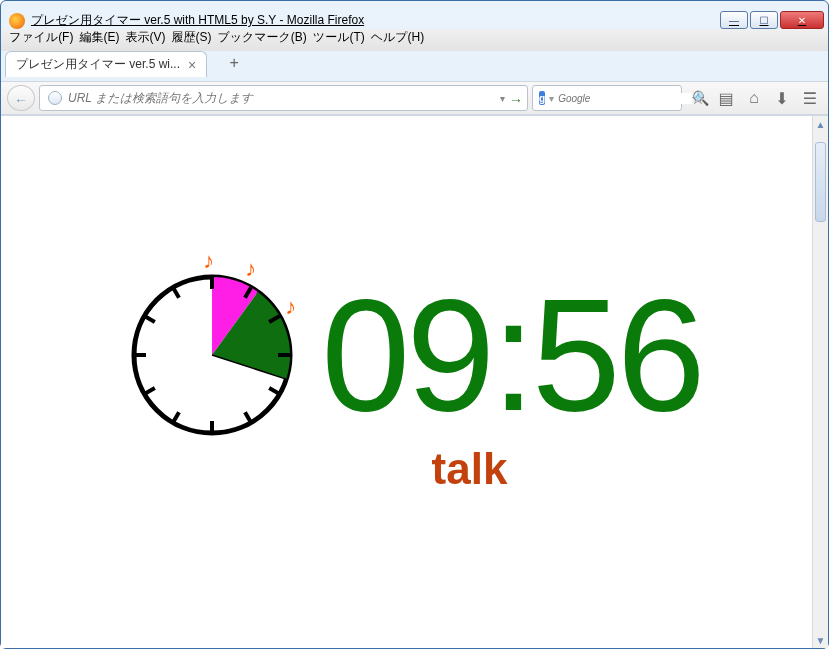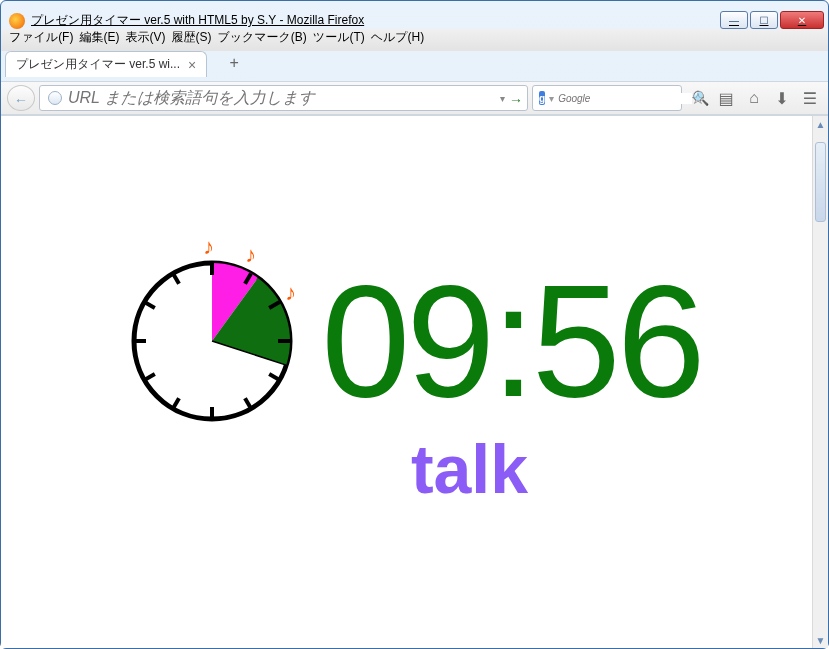--- a/index.html
+++ b/index.html
@@ -15,38 +15,38 @@
   .menubar span { cursor:pointer; }
   .tabstrip { height: 30px; display:flex; align-items:flex-start; padding: 0 4px; gap:14px;}
   .tab { height: 26px; background:#fff; border:1px solid #b7c4d5; border-bottom:none; border-radius:6px 6px 0 0; display:flex; align-items:center; padding:0 10px 0 10px; font-size:12px; color:#333; min-width: 200px; }
   .tab .tx { flex:1; overflow:hidden; text-overflow:ellipsis; white-space:nowrap; }
   .tab .x { margin-left:8px; color:#777; cursor:pointer; font-size:14px;}
   .newtab { width:26px; height:24px; display:flex; align-items:center; justify-content:center; color:#666; font-size:16px; cursor:pointer;}
   .navbar { height:34px; background:linear-gradient(#f8f8f8,#ececec); border-top:1px solid #cfd7e1; border-bottom:1px solid #cfd7e1; display:flex; align-items:center; padding:0 6px; gap:4px;}
   .navbtn { width:28px; height:26px; border:1px solid #c9c9c9; border-radius:50%; background:linear-gradient(#fdfdfd,#e9e9e9); display:flex; align-items:center; justify-content:center; color:#7aa0c4; cursor:pointer; font-size:14px;}
   .urlbox { flex:1; height:26px; border:1px solid #b9c3d0; border-radius:3px; background:#fff; display:flex; align-items:center; padding:0 4px 0 8px;}
   .urlbox .globe { width:14px; height:14px; border:1px solid #9db2c7; border-radius:50%; background:linear-gradient(#fff,#dce8f4); margin-right:6px;}
-  .urlbox input { border:none; outline:none; font-size:16px; color:#6d28d9; font-style:italic; flex:1;}
+  .urlbox input { border:none; outline:none; font-size:12px; color:#6d28d9; font-style:italic; flex:1;}
   .urlbox .dd { color:#888; font-size:10px; margin:0 4px; cursor:pointer;}
   .urlbox .go { color:#2f7f2f; font-size:14px; cursor:pointer;}
   .searchbox { width:150px; height:26px; border:1px solid #b9c3d0; border-radius:3px; background:#fff; display:flex; align-items:center; padding:0 4px 0 6px;}
   .searchbox .g { width:14px; height:14px; background:#3f7fe0; color:#fff; font-size:10px; font-weight:bold; display:flex; align-items:center; justify-content:center; border-radius:2px; margin-right:4px;}
   .searchbox input { border:none; outline:none; font-size:10px; color:#888; font-style:italic; flex:1;}
   .searchbox .mag { color:#6a8bb5; font-size:14px; cursor:pointer;}
   .toolicon { width:24px; height:24px; display:flex; align-items:center; justify-content:center; color:#6b6b6b; font-size:16px; cursor:pointer;}
   .content { flex:1; background:#fff; border:0; position:relative; overflow:hidden; border-top:1px solid #cfd7e1;}
   .scroll { position:absolute; top:0; right:0; width:16px; height:100%; background:#f0f0f0; border-left:1px solid #dadada;}
   .scroll .up, .scroll .dn { height:16px; display:flex; align-items:center; justify-content:center; color:#6a8bb5; font-size:10px; cursor:pointer;}
   .scroll .track { position:absolute; top:16px; bottom:16px; left:0; right:0;}
   .scroll .thumb { position:absolute; left:2px; right:2px; top:10px; height:80px; background:linear-gradient(#e6eef7,#c8d7ea); border:1px solid #aebfd5; border-radius:3px; cursor:pointer;}
   .scroll .dn { position:absolute; bottom:0; left:0; right:0;}
   .timer-area { position:absolute; inset:0; display:flex; flex-direction:column; align-items:center; justify-content:center; gap: 4px;}
   .row { display:flex; align-items:center; gap: 24px;}
   .digits { font-size: 160px; line-height:1; color:#0a7a0a; font-weight:400; letter-spacing: -4px; font-family: Arial, Helvetica, sans-serif;}
-  .label { font-size: 68px; color:#8b5cf6; font-weight:700; font-family: Arial, Helvetica, sans-serif; margin-left: 110px;}
+  .label { font-size: 44px; color:#c2410c; font-weight:700; font-family: Arial, Helvetica, sans-serif; margin-left: 110px;}
   .clock-wrap { position:relative; width:170px; height:170px;}
   .note { position:absolute; font-size:22px; color:#ff5a00; font-weight:bold;}
 </style>
 </head>
 <body>
 
 <div class="window">
 
   <div class="titlebar">
     <div class="favicon"></div>

